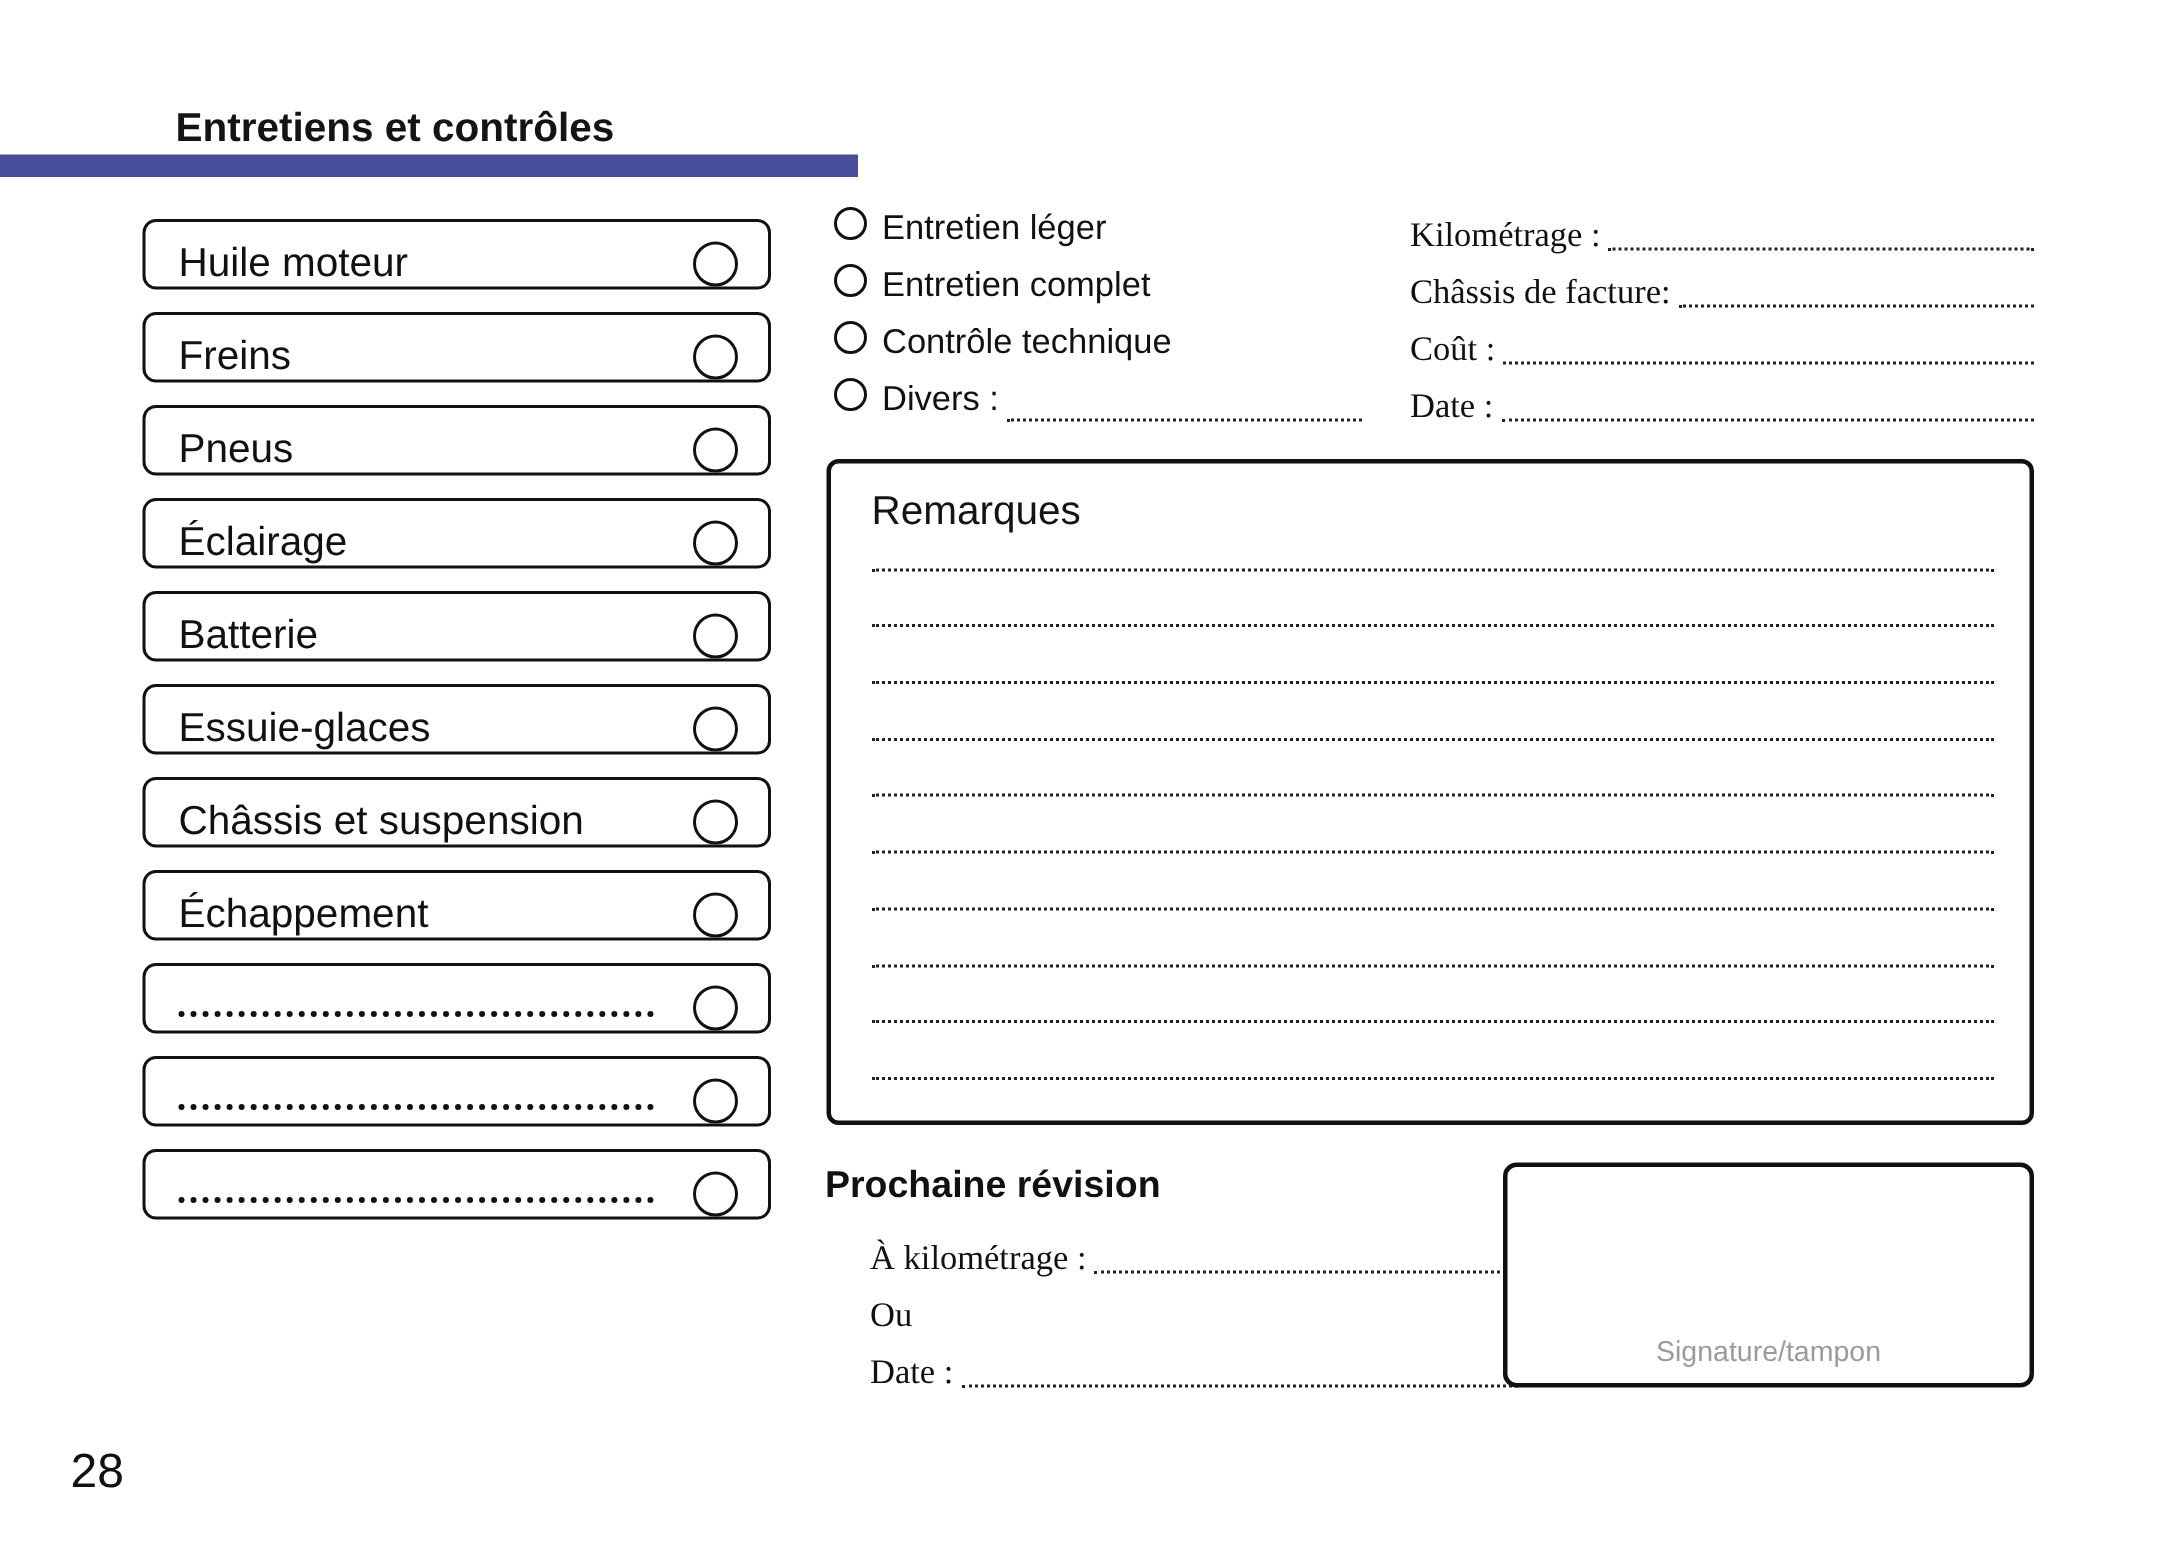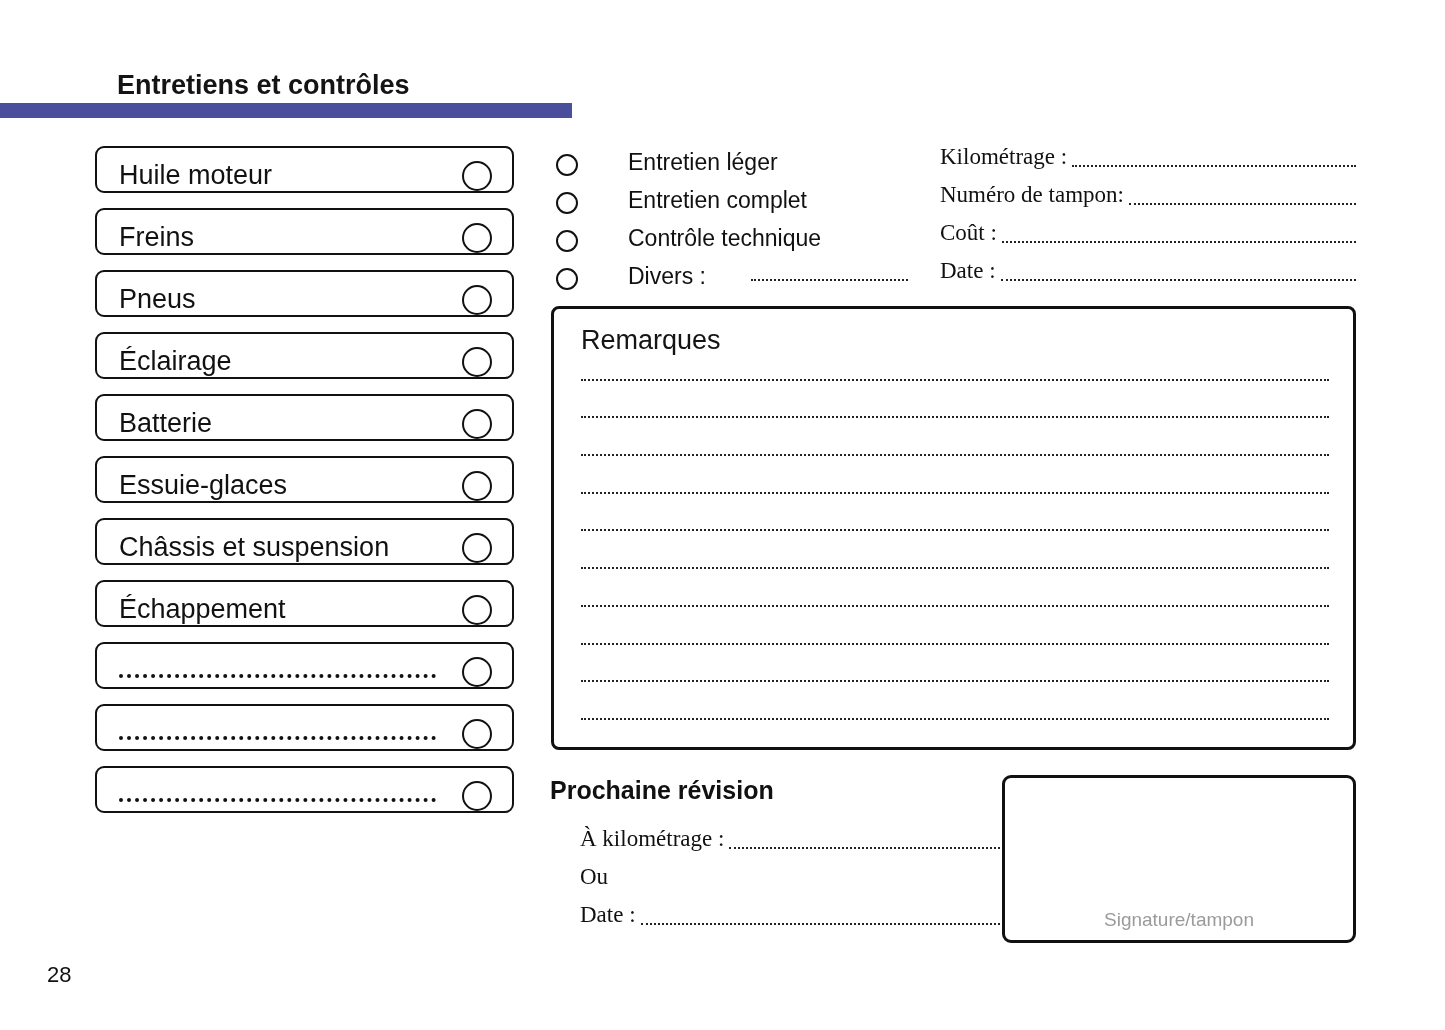--- a/index.html
+++ b/index.html
@@ -44,21 +44,21 @@
     width: 30px; height: 30px; flex: none;
     border: 2.5px solid #111; border-radius: 50%;
     background: #fff;
   }
 
   
   .service-types {
     position: absolute; left: 556px; top: 138px; width: 352px;
     display: flex; flex-direction: column;
   }
-  .opt-row { height: 38px; display: flex; align-items: flex-end; gap: 40px; }
+  .opt-row { height: 38px; display: flex; align-items: flex-start; }
   .radio-circle {
     width: 22px; height: 22px; flex: none;
     border: 2.5px solid #111; border-radius: 50%;
     margin-right: 10px; background: #fff;
   }
   .opt-label { font-size: 23px; white-space: nowrap; }
 
   
   .leader {
     flex: 1; height: 0; min-width: 18px;
@@ -93,30 +93,30 @@
     font-size: 25px; font-weight: bold; white-space: nowrap;
   }
   .next-fields {
     position: absolute; left: 550px; top: 820px; width: 432px;
     display: flex; flex-direction: column; margin-left: 30px;
   }
 
   
   .signature-box {
     position: absolute; left: 1002px; top: 775px;
-    width: 354px; height: 168px;
+    width: 354px; height: 150px;
     border: 3px solid #111; border-radius: 9px; background: #fff;
     display: flex; align-items: flex-end; justify-content: center;
   }
   .signature-label { font-size: 19px; color: #9b9b9b; margin-bottom: 9px; }
 
   
   .page-number {
     position: absolute; left: 47px; top: 962px;
-    font-size: 22px; color: #111;
+    font-size: 32px; color: #111;
   }
 </style>
 </head>
 <body>
 
 <div class="page">
 
   <h1 class="title">Entretiens et contrôles</h1>
   <div class="accent-bar" style="background: rgb(74, 79, 155);"></div>
 
@@ -186,21 +186,21 @@
         <span class="leader"></span>
       </div>
     </div>
 
   <div class="record-fields">
       <div class="field-row">
         <span class="field-label">Kilométrage :</span>
         <span class="leader"></span>
       </div>
       <div class="field-row">
-        <span class="field-label">Numéro de tampon:</span>
+        <span class="field-label">Châssis de facture:</span>
         <span class="leader"></span>
       </div>
       <div class="field-row">
         <span class="field-label">Coût :</span>
         <span class="leader"></span>
       </div>
       <div class="field-row">
         <span class="field-label">Date :</span>
         <span class="leader"></span>
       </div>

